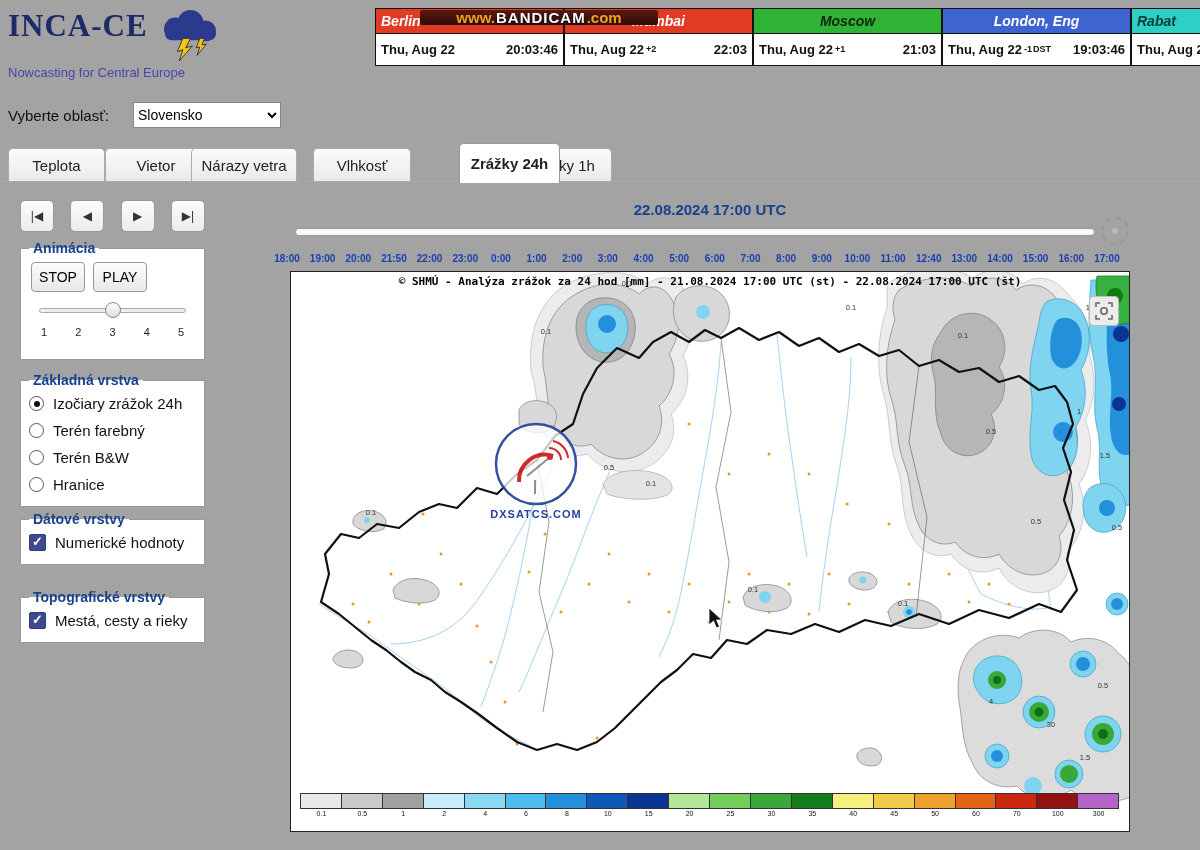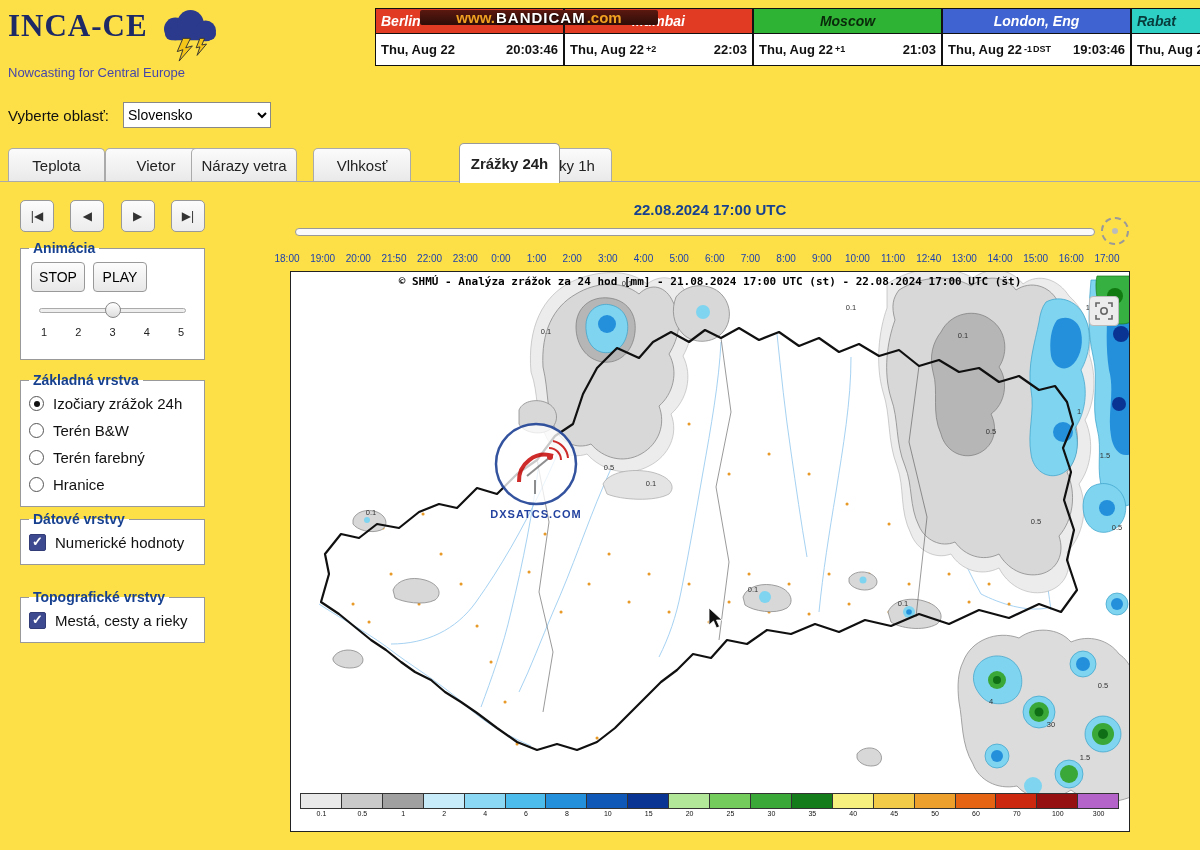--- a/index.html
+++ b/index.html
@@ -1,18 +1,18 @@
 <!DOCTYPE html>
 <html><head>
 <meta charset="utf-8">
 <style>
 *{box-sizing:border-box;margin:0;padding:0;}
 html,body{width:1200px;height:850px;}
 body{font-family:"Liberation Sans",sans-serif;background:#fff;color:#111;position:relative;}
-.page{position:absolute;left:0;top:0;width:1200px;height:850px;background:#fde047;overflow:hidden;}
+.page{position:absolute;left:0;top:0;width:1200px;height:850px;background:#a3a3a3;overflow:hidden;}
 
 
 .logo{position:absolute;left:8px;top:8px;}
 .logo-row{display:flex;align-items:flex-start;}
 .logo-title{font-family:"Liberation Serif",serif;font-weight:bold;font-size:31px;color:#1e2a66;letter-spacing:1px;}
 .cloud{margin-left:6px;margin-top:2px;}
 .logo-sub{font-size:13px;color:#4646aa;margin-top:3px;}
 
 
 .clockbar{position:absolute;left:375px;top:8px;width:825px;height:58px;overflow:hidden;}
@@ -21,21 +21,21 @@
 .banner.left{justify-content:flex-start;padding-left:5px;}
 .timerow{height:30px;background:#fff;display:flex;align-items:center;padding:0 5px;font-weight:bold;font-size:13px;white-space:nowrap;}
 .coffset{font-size:9px;margin-left:2px;font-weight:bold;}
 .cdst{font-size:9px;margin-left:1px;}
 .ctime{margin-left:auto;}
 .bandicam{position:absolute;left:45px;top:2px;width:238px;height:15px;background:linear-gradient(#5a1810,#2e0d08);display:flex;align-items:center;justify-content:center;font-weight:bold;font-size:15px;z-index:5;border-radius:2px;}
 .bd-www,.bd-com{color:#f0a020;}
 .bd-name{color:#fff;letter-spacing:1px;margin:0 1px;text-shadow:0 1px 2px #000;}
 
 
-.region-row{position:absolute;left:8px;top:100px;height:30px;display:flex;align-items:center;gap:14px;font-size:15px;}
+.region-row{position:absolute;left:8px;top:100px;height:30px;display:flex;align-items:center;gap:24px;font-size:15px;}
 .region-row select{width:148px;height:26px;font-size:14px;border:1px solid #888;background:#fff;}
 
 
 .tab{position:absolute;top:148px;height:34px;line-height:34px;text-align:center;font-size:15px;background:linear-gradient(#fbfbfb,#e9e9e9);border:1px solid #aaa;border-bottom:none;border-radius:5px 5px 0 0;color:#222;cursor:pointer;z-index:1;}
 .tab.active{top:143px;height:40px;line-height:40px;background:#fff;font-weight:bold;z-index:3;border-color:#999;margin-left:48px;}
 .tabline{position:absolute;left:0;top:181px;width:1200px;height:1px;background:#aaa;z-index:2;}
 
 
 .navbtns{position:absolute;left:20px;top:200px;width:185px;display:flex;justify-content:space-between;}
 .navbtns button{width:34px;height:32px;border:1px solid #999;border-radius:5px;background:linear-gradient(#fcfcfc,#ececec);font-size:12px;color:#333;cursor:pointer;}
@@ -60,21 +60,21 @@
 .fs-info{top:647px;}
 .fs-info .il{font-size:13px;margin:8px 0;color:#222;}
 .utc-link{color:#1a4ab0;}
 
 
 .tl-title{position:absolute;left:265px;top:201px;width:890px;text-align:center;font-weight:bold;font-size:15px;color:#17418f;}
 .tl-track{position:absolute;left:295px;top:228px;width:800px;height:8px;background:#fafafa;border:1px solid #999;border-radius:4px;}
 .tl-handle{position:absolute;left:1101px;top:217px;width:28px;height:28px;border:2px dashed #999;border-radius:50%;}
 .tl-handle::after{content:"";position:absolute;left:9px;top:9px;width:6px;height:6px;border-radius:50%;background:#bbb;}
 .tl-ticks{position:absolute;left:287px;top:253px;width:840px;height:13px;}
-.tick{position:absolute;transform:translateX(-50%);font-size:10px;font-weight:normal;color:#1a3faf;white-space:nowrap;}
+.tick{position:absolute;transform:translateX(-50%);font-size:10px;font-weight:bold;color:#1a3faf;white-space:nowrap;}
 
 
 .map{position:absolute;left:290px;top:271px;width:840px;height:561px;border:1px solid #222;background:#fff;overflow:hidden;}
 .map-title{position:absolute;left:0;top:3px;width:100%;text-align:center;font-family:"DejaVu Sans Mono",monospace;font-weight:bold;font-size:11px;z-index:3;color:#000;}
 .mapsvg{position:absolute;left:0;top:0;width:840px;height:560px;}
 .zoombtn{position:absolute;right:10px;top:24px;width:30px;height:30px;background:#ececec;border:1px solid #bbb;border-radius:4px;display:flex;align-items:center;justify-content:center;z-index:4;cursor:pointer;}
 .colorbar{position:absolute;left:10px;top:521px;width:818px;display:flex;z-index:3;}
 .cb-col{flex:1;min-width:0;}
 .cb-swatch{height:16px;border:1px solid #333;margin-left:-1px;}
 .cb-label{font-size:7px;text-align:center;margin-top:1px;color:#111;}
@@ -202,25 +202,25 @@
   </fieldset>
 
   <fieldset class="fs fs-base">
     <legend>Základná vrstva</legend>
     <div class="opt checked">
         <span class="radio"></span>
         <span>Izočiary zrážok 24h</span>
       </div>
     <div class="opt">
         <span class="radio"></span>
-        <span>Terén B&amp;W</span>
+        <span>Terén farebný</span>
       </div>
     <div class="opt">
         <span class="radio"></span>
-        <span>Terén farebný</span>
+        <span>Terén B&amp;W</span>
       </div>
     <div class="opt">
         <span class="radio"></span>
         <span>Hranice</span>
       </div>
   </fieldset>
 
   <fieldset class="fs fs-data">
     <legend>Dátové vrstvy</legend>
     <div class="opt">

